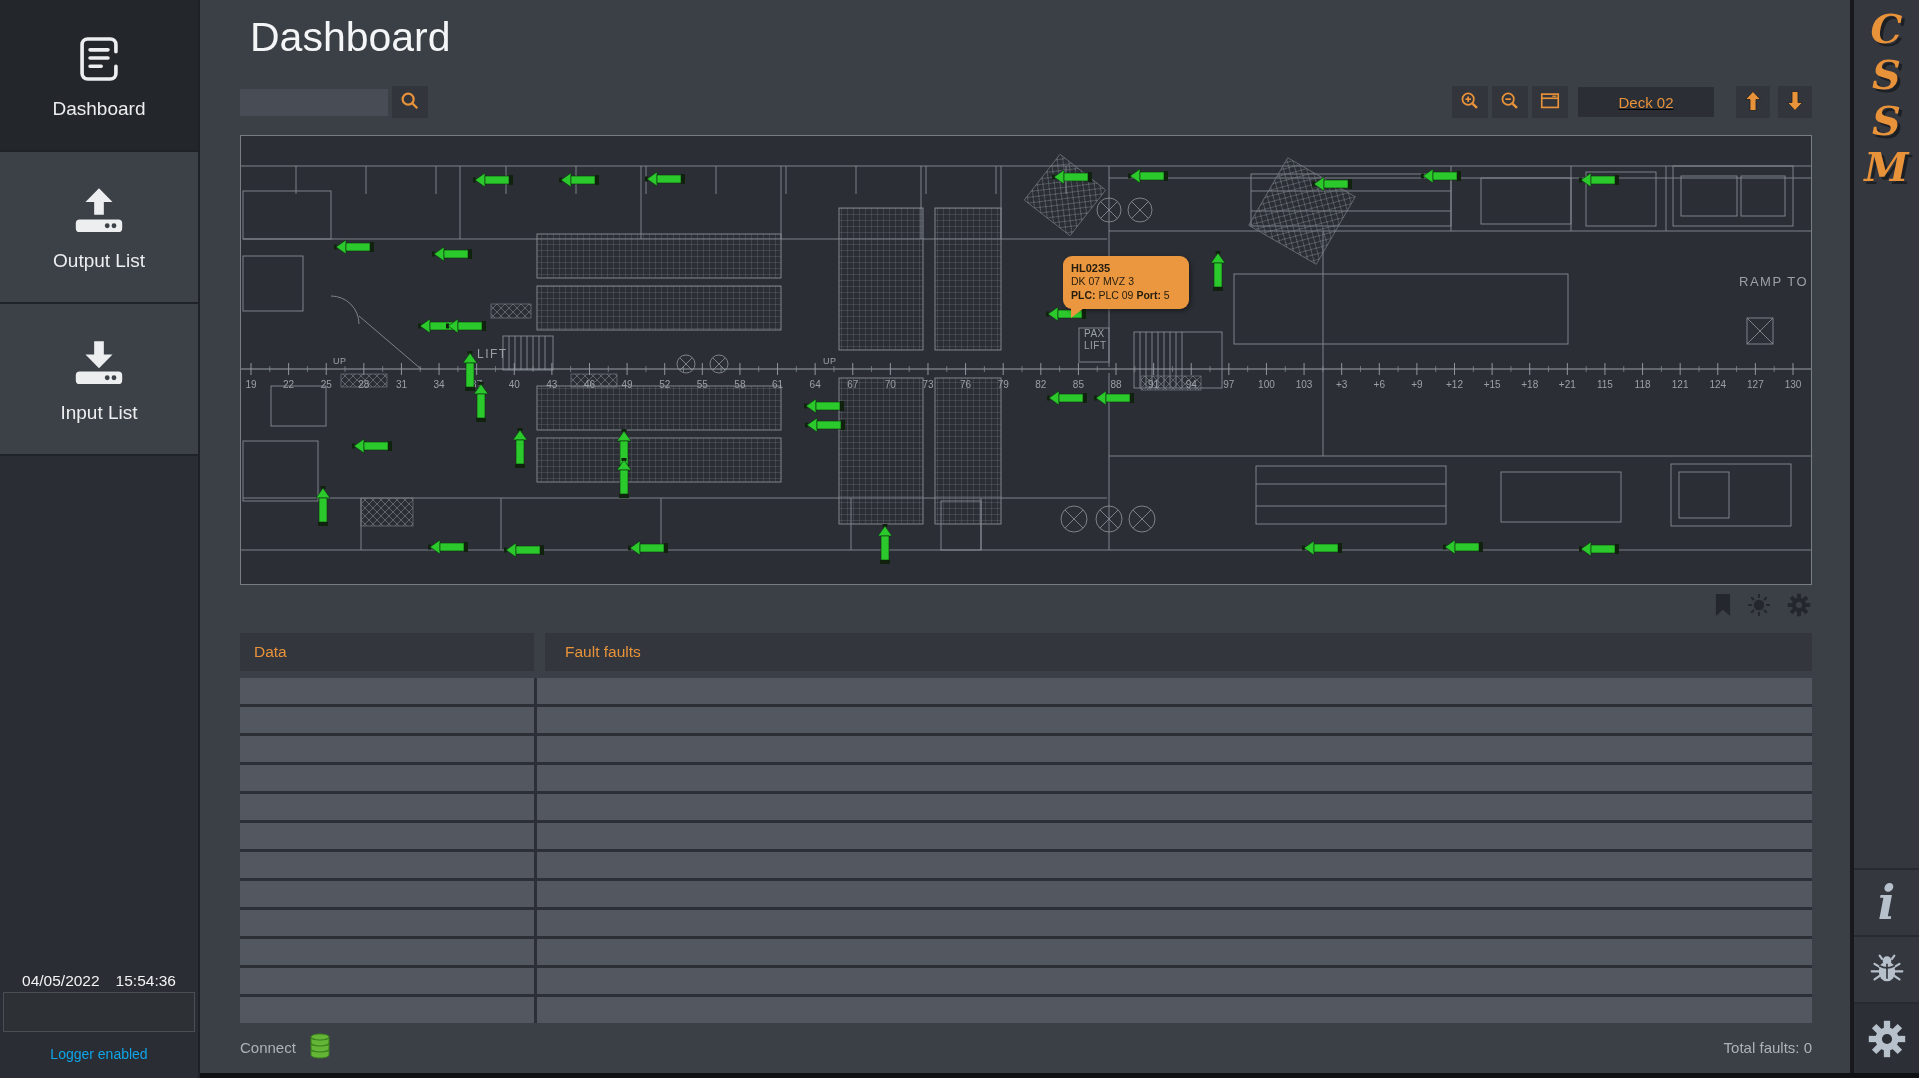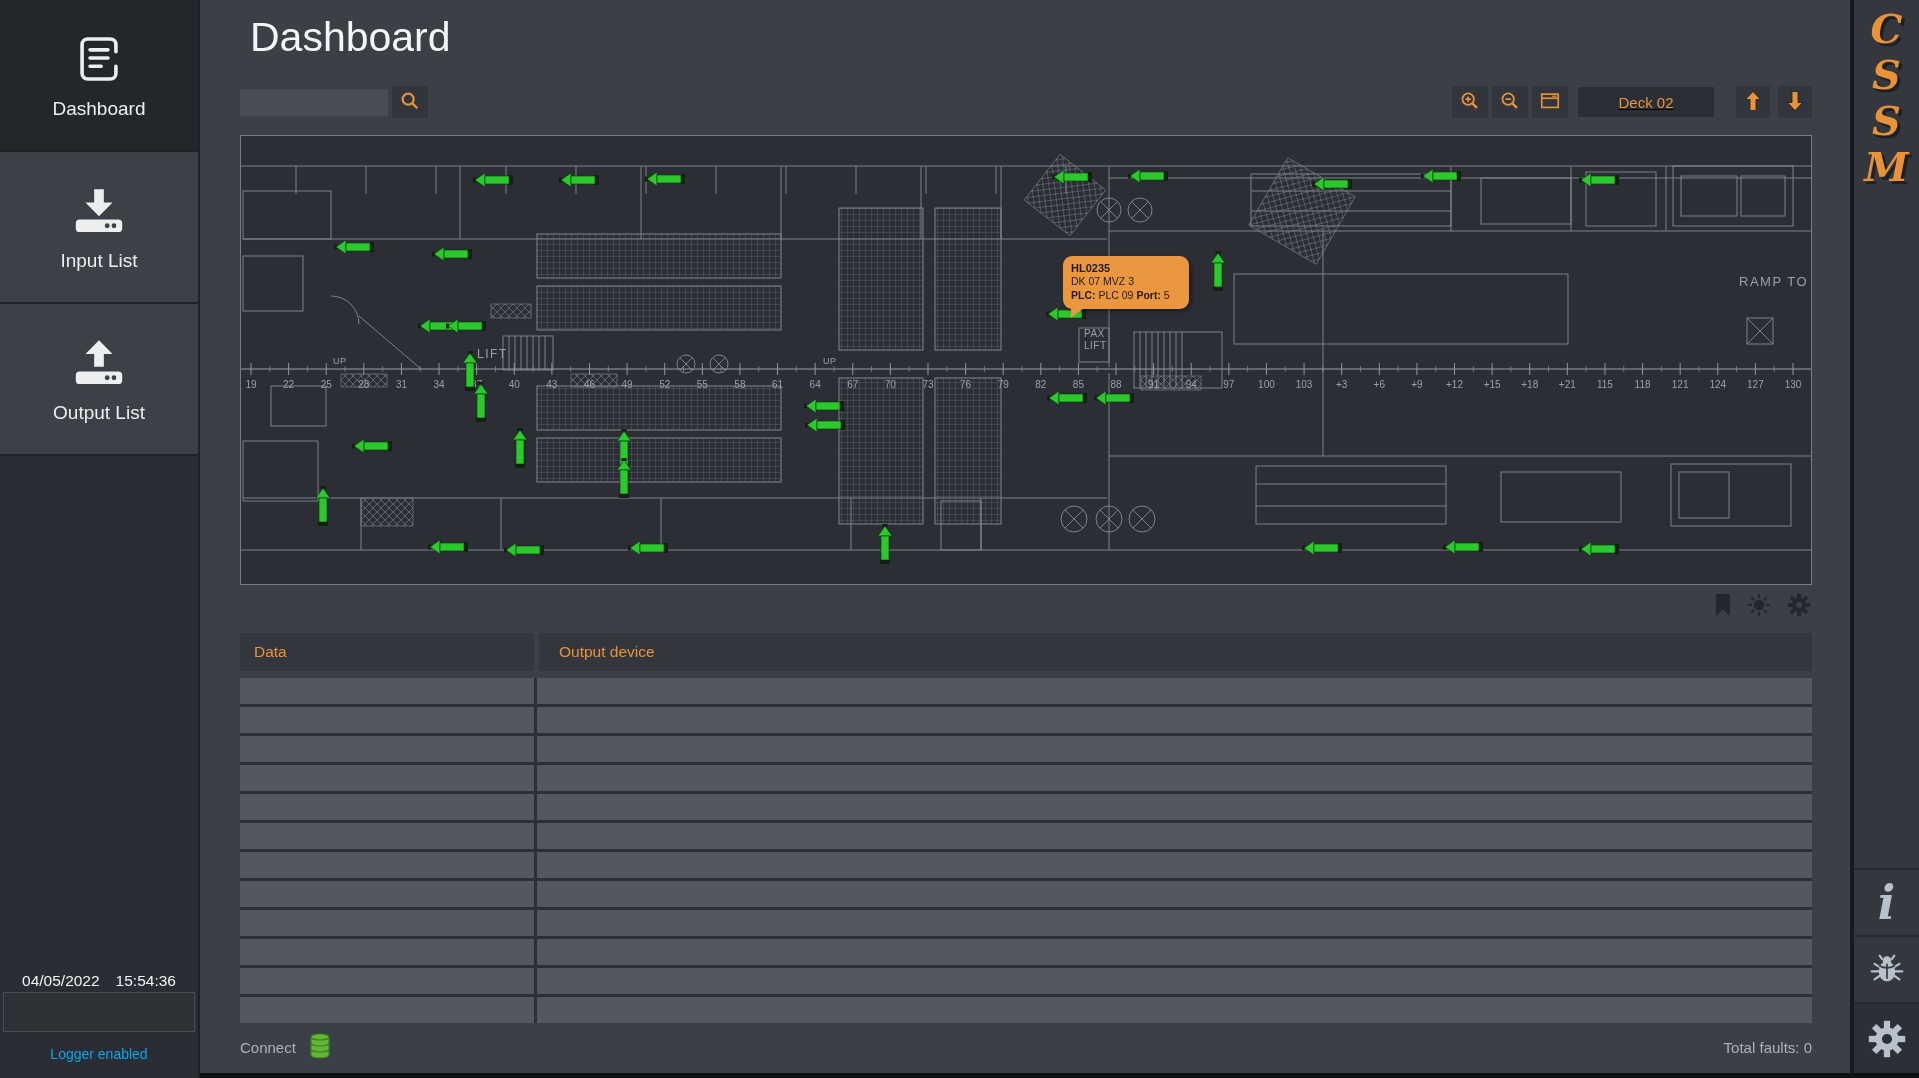--- a/index.html
+++ b/index.html
@@ -41,21 +41,21 @@
     border-radius:9px; padding:5px 8px 6px; color:#241c0e; font-size:10.5px; line-height:1.3;
     box-shadow:2px 2px 4px rgba(0,0,0,.4); }
   .map-tooltip .tt-id { font-weight:bold; font-size:11px; }
   .map-tooltip:after { content:""; position:absolute; left:8px; bottom:-9px;
     border-top:10px solid #ea9740; border-right:13px solid transparent; }
 
   .map-actions { width:1572px; margin-left:40px; height:40px; display:flex; justify-content:flex-end; align-items:center; gap:14px; }
   .map-actions .dk-icon { cursor:pointer; display:flex; }
 
   .fault-table { width:1572px; margin:8px 0 0 40px; }
-  .thead { display:grid; grid-template-columns:294px 1fr; column-gap:5px; }
+  .thead { display:grid; grid-template-columns:294px 1fr; column-gap:11px; }
   .th { background:#33363c; color:#e8923a; font-size:15.5px; height:38px; display:flex; align-items:center; }
   .th.c1 { padding-left:14px; } .th.c2 { padding-left:20px; }
   .tbody { margin-top:7px; background:#2c3036; display:flex; flex-direction:column; gap:3px; }
   .trow { display:grid; grid-template-columns:294px 1fr; column-gap:3px; height:26px; cursor:default; }
   .trow .td { background:#53575f; }
 
   .status-row { width:1572px; margin:10px 0 0 40px; display:flex; justify-content:space-between; align-items:center; color:#aeb2b8; font-size:15px; }
   .db-group { display:flex; align-items:center; gap:14px; }
 
   .bottom-strip { position:absolute; left:0; bottom:0; width:1919px; height:5px; background:#0f1114; z-index:5; }
@@ -81,38 +81,38 @@
         <svg width="58" height="58" viewBox="0 0 24 24" fill="none" stroke="#eceef0" stroke-width="1.5" stroke-linecap="round">
           <path d="M19 9V6a2.3 2.3 0 0 0-2.3-2.3H7.3A2.3 2.3 0 0 0 5 6v12a2.3 2.3 0 0 0 2.3 2.3h9.4A2.3 2.3 0 0 0 19 18v-3"></path>
           <path d="M8.3 8.2h7.4M8.3 11.6h7.4M8.3 15h4.6"></path>
         </svg>
       </span>
       <span class="nav-label">Dashboard</span>
     </div>
     <div class="nav-item">
       <span>
         <svg width="58" height="58" viewBox="0 0 24 24" fill="#eceef0">
+          <polygon points="12,2.6 17.6,8.3 14,8.3 14,13.5 10,13.5 10,8.3 6.4,8.3"></polygon>
+          <path d="M4 15.5h16a1.6 1.6 0 0 1 1.6 1.6v2A1.6 1.6 0 0 1 20 20.7H4a1.6 1.6 0 0 1-1.6-1.6v-2A1.6 1.6 0 0 1 4 15.5z"></path>
+          <circle cx="15.4" cy="18.1" r="1" fill="#3c4047"></circle>
+          <circle cx="18.2" cy="18.1" r="1" fill="#3c4047"></circle>
+        </svg>
+      </span>
+      <span class="nav-label">Output List</span>
+    </div>
+    <div class="nav-item">
+      <span>
+        <svg width="58" height="58" viewBox="0 0 24 24" fill="#eceef0">
           <polygon points="10,3 14,3 14,8.5 17.6,8.5 12,14.2 6.4,8.5 10,8.5"></polygon>
           <path d="M4 15.5h16a1.6 1.6 0 0 1 1.6 1.6v2A1.6 1.6 0 0 1 20 20.7H4a1.6 1.6 0 0 1-1.6-1.6v-2A1.6 1.6 0 0 1 4 15.5z"></path>
           <circle cx="15.4" cy="18.1" r="1" fill="#3c4047"></circle>
           <circle cx="18.2" cy="18.1" r="1" fill="#3c4047"></circle>
         </svg>
       </span>
       <span class="nav-label">Input List</span>
-    </div>
-    <div class="nav-item">
-      <span>
-        <svg width="58" height="58" viewBox="0 0 24 24" fill="#eceef0">
-          <polygon points="12,2.6 17.6,8.3 14,8.3 14,13.5 10,13.5 10,8.3 6.4,8.3"></polygon>
-          <path d="M4 15.5h16a1.6 1.6 0 0 1 1.6 1.6v2A1.6 1.6 0 0 1 20 20.7H4a1.6 1.6 0 0 1-1.6-1.6v-2A1.6 1.6 0 0 1 4 15.5z"></path>
-          <circle cx="15.4" cy="18.1" r="1" fill="#3c4047"></circle>
-          <circle cx="18.2" cy="18.1" r="1" fill="#3c4047"></circle>
-        </svg>
-      </span>
-      <span class="nav-label">Output List</span>
     </div>
     <div class="sidebar-spacer"></div>
     <div class="clock">
       <span>04/05/2022</span>
       <span>15:54:36</span>
     </div>
     <input class="logger-input" type="text" value="" style="">
     <div class="logger-status">Logger enabled</div>
   </aside>
 
@@ -631,21 +631,21 @@
             <rect x="10.2" y="1.6" width="3.6" height="5" transform="rotate(315 12 12)"></rect>
           </g>
           <circle cx="12" cy="12" r="2.8" fill="#3b3f46"></circle>
         </svg>
       </span>
     </div>
 
     <div class="fault-table">
       <div class="thead">
         <div class="th c1">Data</div>
-        <div class="th c2">Output device</div>
+        <div class="th c2">Fault faults</div>
       </div>
       <div class="tbody" id="fault-rows">
           <div class="trow">
             <div class="td"></div>
             <div class="td"></div>
           </div>
           <div class="trow">
             <div class="td"></div>
             <div class="td"></div>
           </div>

